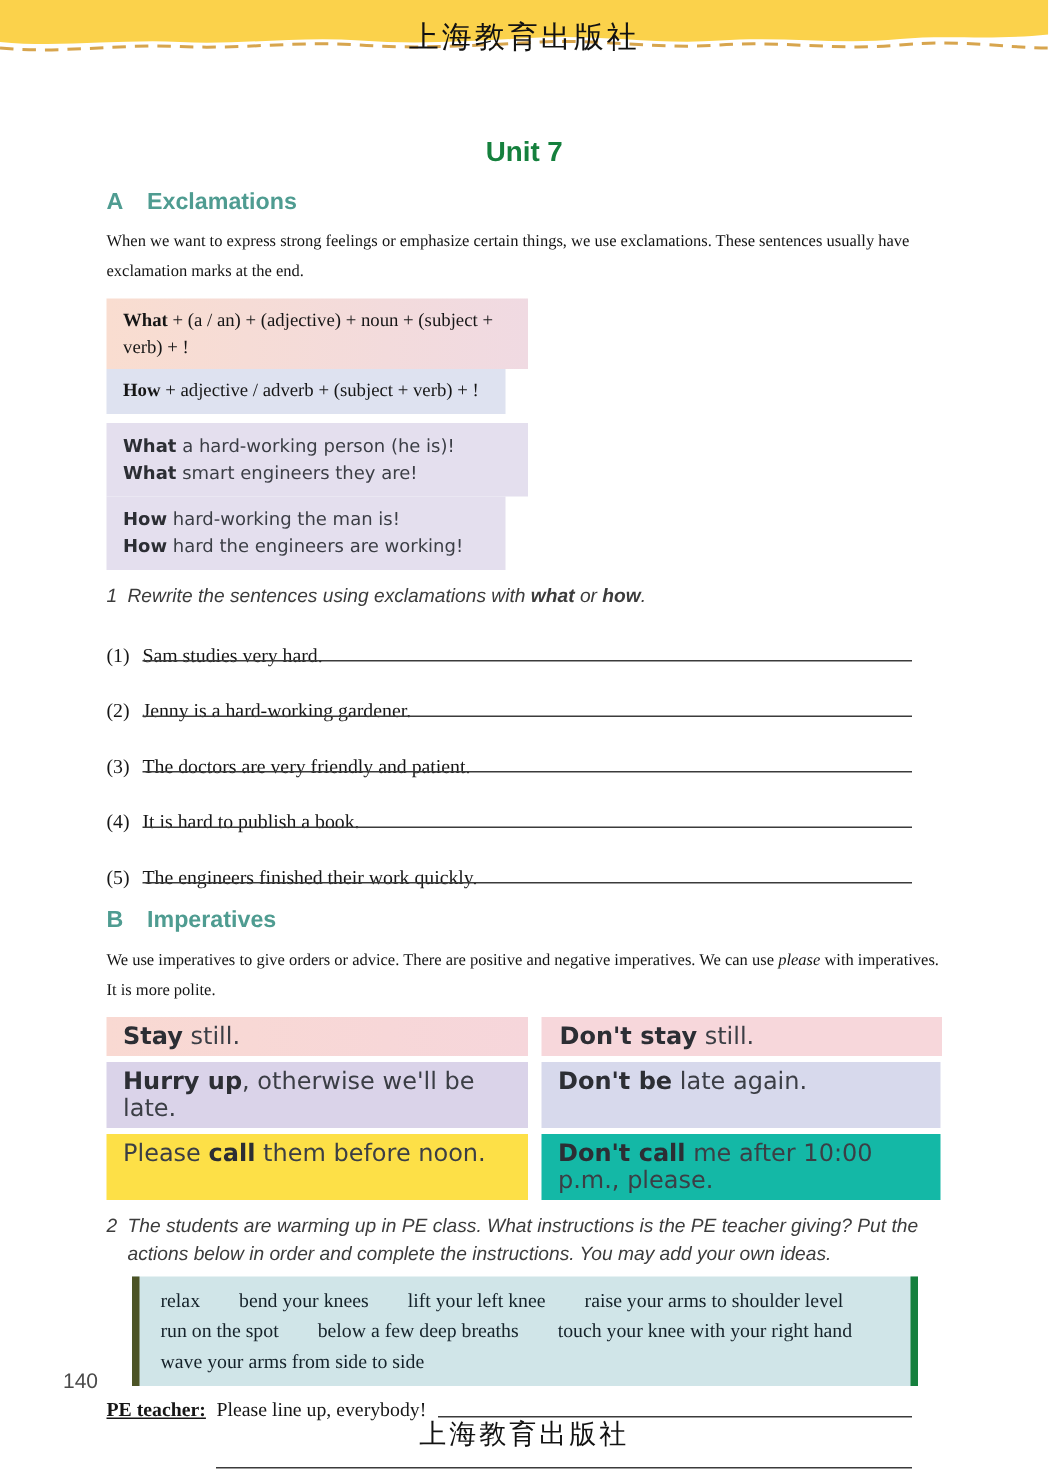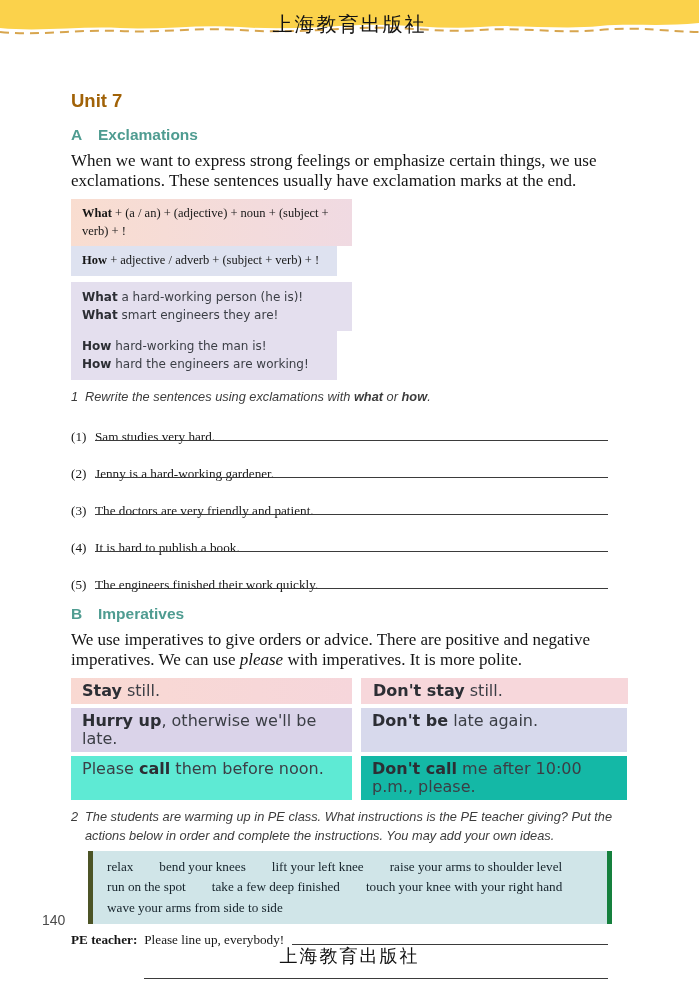--- a/index.html
+++ b/index.html
@@ -9,27 +9,27 @@
   
   .banner{position:relative;width:699px;height:46px;}
   .banner svg{display:block;}
   .banner-title{position:absolute;top:11px;left:0;width:100%;text-align:center;
     font-family:"Liberation Serif",serif;font-size:20px;letter-spacing:2px;color:#121212;}
 
   
   .content{margin:0 71px 0 71px;width:557px;}
 
   .unit-title{margin-top:44px;font-family:"Liberation Sans",sans-serif;
-    font-weight:bold;font-size:18.5px;color:#a16207;}
+    font-weight:bold;font-size:18.5px;color:#15803d;text-align:center;}
 
   .sec-head{margin-top:14px;font-family:"Liberation Sans",sans-serif;
     font-weight:bold;font-size:15.5px;color:#4f9c91;}
   .sec-head .sec-letter{display:inline-block;width:27px;}
 
-  .para{margin-top:7px;font-size:17px;line-height:20px;color:#141414;text-align:left;}
+  .para{margin-top:7px;font-size:11px;line-height:20px;color:#141414;text-align:left;}
   .para .it{font-style:italic;}
 
   
   .gtable{margin-top:8px;}
   .grow{display:flex;margin-bottom:6px;flex-direction:column;}
   .gcell{font-size:12.5px;line-height:17.5px;padding:6px 11px;}
   .gcell-l{width:259px;margin-right:9px;}
   .gcell-r{width:244px;}
   .bg-what{background:linear-gradient(90deg,#f9ddd0,#f0dae2);}
   .bg-how{background:#dee2f0;}
@@ -55,33 +55,33 @@
   .imp-row{display:flex;margin-bottom:4px;}
   .imp-cell{padding:4px 11px;font-family:"DejaVu Sans",sans-serif;
     font-size:16px;line-height:18px;color:#3b3e45;}
   .imp-cell b{color:#2c2e34;}
   .imp-l{width:259px;margin-right:9px;}
   .imp-r{width:244px;}
   .imp1l{background:linear-gradient(90deg,#f9d9d2,#f6d6db);}
   .imp1r{background:#f7d7db;padding-left:12px;}
   .imp2l{background:#dad3e9;}
   .imp2r{background:#d7d9ec;}
-  .imp3l{background:#5eead4;}
+  .imp3l{background:#fde047;}
   .imp3r{background:#14b8a6;}
 
   
   .word-box{margin:6px 16px 0 17px;background:#d0e5e8;
     border-left:5px solid #4c5426;border-right:5px solid #15803d;
     padding:6px 8px 6px 14px;}
   .box-line{font-size:13.2px;line-height:20.5px;color:#15222a;white-space:nowrap;}
   .box-line span{margin-right:26px;}
 
   
   .pe-row{margin-top:8px;display:flex;align-items:baseline;font-size:13.2px;}
-  .pe-label{flex:none;font-weight:bold;}
+  .pe-label{flex:none;font-weight:bold;text-decoration:underline;}
   .pe-text{flex:none;margin-left:7px;}
   .pe-line{flex:1;border-bottom:1.1px solid #3b3b3b;align-self:flex-end;
     margin:0 20px 3px 8px;}
   .writing-line{margin:30px 20px 0 73px;border-bottom:1.1px solid #3b3b3b;height:0;}
 
   
   .page-number{position:absolute;left:42px;top:912px;
     font-family:"Liberation Sans",sans-serif;font-size:14px;color:#4b4b4b;}
   .footer-title{position:absolute;top:944px;left:0;width:100%;text-align:center;
     font-family:"Liberation Serif",serif;font-size:18px;letter-spacing:2px;color:#121212;}
@@ -174,21 +174,21 @@
       </div>
     </div>
 
     <div class="instr">
       <span class="inum">2</span>
       <span class="itext">The students are warming up in PE class. What instructions is the PE teacher giving? Put the actions below in order and complete the instructions. You may add your own ideas.</span>
     </div>
 
     <div class="word-box">
       <div class="box-line"><span>relax</span><span>bend your knees</span><span>lift your left knee</span><span>raise your arms to shoulder level</span></div>
-      <div class="box-line"><span>run on the spot</span><span>take a few deep finished</span><span>touch your knee with your right hand</span></div>
+      <div class="box-line"><span>run on the spot</span><span>below a few deep breaths</span><span>touch your knee with your right hand</span></div>
       <div class="box-line"><span>wave your arms from side to side</span></div>
     </div>
 
     <div class="pe-row">
       <span class="pe-label">PE teacher:</span>
       <span class="pe-text">Please line up, everybody!</span>
       <span class="pe-line"></span>
     </div>
     <div class="writing-line"></div>
     <div class="writing-line"></div>

